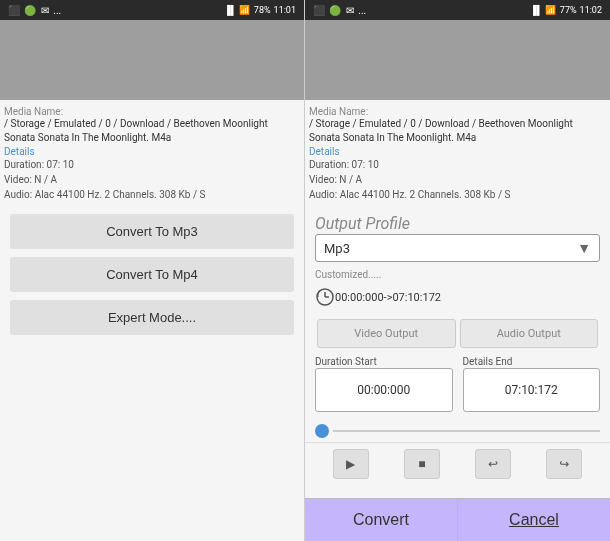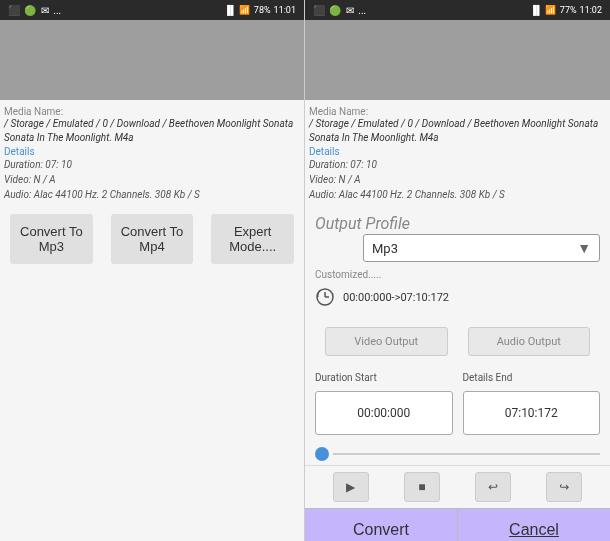--- a/index.html
+++ b/index.html
@@ -56,40 +56,38 @@
       flex-shrink: 0;
     }
     .media-info .label {
       color: #888;
       font-size: 10px;
     }
     .media-info .path {
       color: #333;
       font-size: 10px;
       line-height: 1.4;
-      font-style: italic;
     }
     .media-info .details-label {
       color: #4a90d9;
       font-size: 10px;
       margin-top: 1px;
     }
     .media-info .details-text {
       color: #555;
       font-size: 10px;
       line-height: 1.5;
-      font-style: italic;
     }
 
     
     .btn-group {
       padding: 6px 10px;
       display: flex;
-      flex-direction: row;
-      gap: 18px;
+      flex-direction: column;
+      gap: 8px;
       flex-shrink: 0;
     }
     .btn {
       background: #e0e0e0;
       border: none;
       border-radius: 3px;
       padding: 10px 8px;
       font-size: 13px;
       color: #333;
       cursor: pointer;
@@ -122,39 +120,37 @@
       border: 1px solid #999;
       background: white;
       border-radius: 3px;
       padding: 5px 8px;
       font-size: 13px;
       color: #333;
       display: flex;
       justify-content: space-between;
       align-items: center;
       cursor: pointer;
-      margin-left: 48px;
     }
     .select-arrow {
       font-size: 14px;
       color: #666;
     }
 
     
     .customized-row {
       padding: 3px 10px;
       color: #888;
       font-size: 10px;
       flex-shrink: 0;
     }
     .time-row {
       padding: 4px 10px;
       display: flex;
       align-items: center;
-      gap: 8px;
       flex-shrink: 0;
     }
     .clock-icon {
       width: 20px;
       height: 20px;
       flex-shrink: 0;
     }
     .time-text {
       font-size: 11px;
       color: #333;
@@ -170,37 +166,37 @@
     .output-tab {
       flex: 1;
       border: 1px solid #ccc;
       background: #e8e8e8;
       padding: 7px 4px;
       font-size: 11px;
       color: #888;
       text-align: center;
       cursor: pointer;
       border-radius: 3px;
-      margin: 10px;
+      margin: 2px;
     }
 
     
     .duration-row {
       display: flex;
       gap: 10px;
       padding: 6px 10px;
       flex-shrink: 0;
     }
     .duration-field {
       flex: 1;
     }
     .duration-field .dur-label {
       font-size: 10px;
       color: #555;
-      margin-bottom: 8px;
+      margin-bottom: 1px;
     }
     .duration-field .dur-value {
       border: 1px solid #aaa;
       border-radius: 3px;
       background: white;
       padding: 14px 6px;
       font-size: 12px;
       color: #333;
       text-align: center;
       width: 100%;

